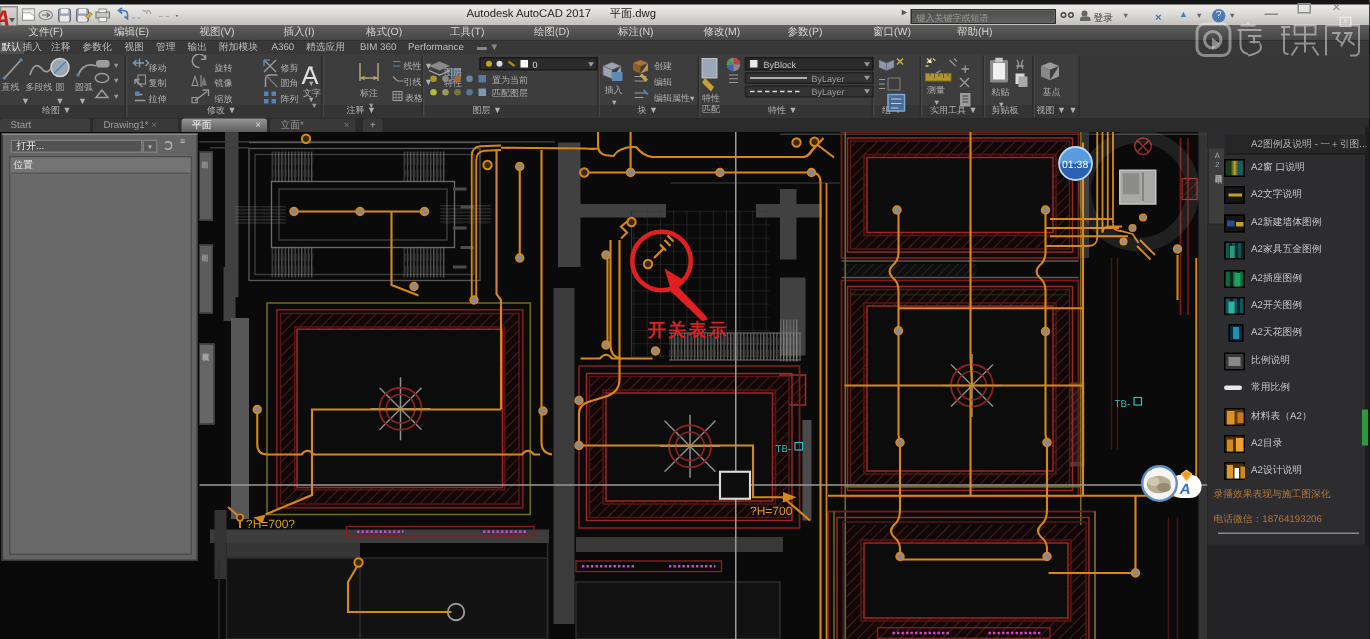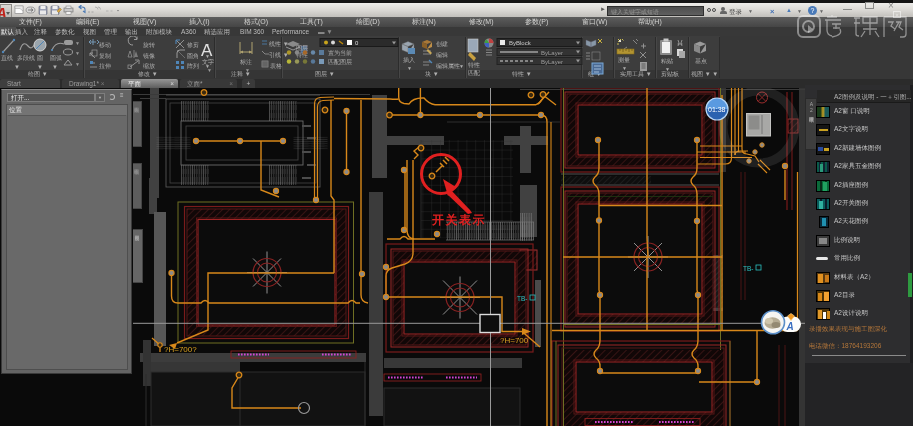--- a/index.html
+++ b/index.html
@@ -49,20 +49,21 @@
  <rect x="52" y="1" width="5" height="2.5" fill="#e8e8e8" stroke="#777" stroke-width=".5"></rect>
  <rect x="52" y="6.5" width="5" height="3" fill="#f2f2f2" stroke="#777" stroke-width=".5"></rect>
  <path d="M71 4.5 q0 -2.5 -3 -2.5 l-3 0 m2.5 -2 l-2.5 2 l2.5 2" stroke="#4a7ab5" stroke-width="1.1" fill="none"></path>
  <path d="M71 4.5 l0 3 l-2 -1.5" stroke="#4a7ab5" stroke-width="1.1" fill="none"></path>
  <path d="M74 7 l2 0 m1.5 0 l2 0" stroke="#999" stroke-width=".8"></path>
  <path d="M84 4.5 q0 -2.5 -3 -2.5 m5.5 2.5 q0 -2.5 -2.5 -2.5" stroke="#aaa" stroke-width=".9" fill="none"></path>
  <path d="M92 6 l2.5 0 m2 0 l2 0" stroke="#aaa" stroke-width=".8"></path>
  <path d="M103 5 l2 0 l-1 1.5 z" fill="#777"></path>
 </svg>
 
+<div class="abs" style="left:311px;top:4px;width:200px;font-size:7.5px;color:#1c1c1c">Autodesk AutoCAD 2017&nbsp;&nbsp;&nbsp;&nbsp;&nbsp;&nbsp;平面.dwg</div>
 
 <div class="abs" style="left:600px;top:6px;width:6px;font-size:6px;color:#555">►</div>
 <div class="abs" style="left:607px;top:6px;width:97px;height:9.5px;background:linear-gradient(#4e4e4e,#5f5f5f);border:1px solid #2e2e2e"></div>
 <div class="abs" style="left:611px;top:7.5px;font-size:6px;color:#989896">键入关键字或短语</div>
 <div class="abs" style="left:707px;top:8px;width:4px;height:4px;border:1px solid #4a4a4a;border-radius:50%"></div>
     <div class="abs" style="left:712px;top:8px;width:4px;height:4px;border:1px solid #4a4a4a;border-radius:50%"></div>
 <div class="abs" style="left:721px;top:7px;width:4px;height:4px;background:#666;border-radius:50%"></div>
     <div class="abs" style="left:719.5px;top:11px;width:7px;height:3px;background:#666;border-radius:2px 2px 0 0"></div>
 <div class="abs" style="left:729px;top:7.5px;font-size:6.5px;color:#3a3a3a">登录</div>
 <div class="abs" style="left:748px;top:8px;font-size:5px;color:#666">▼</div>

